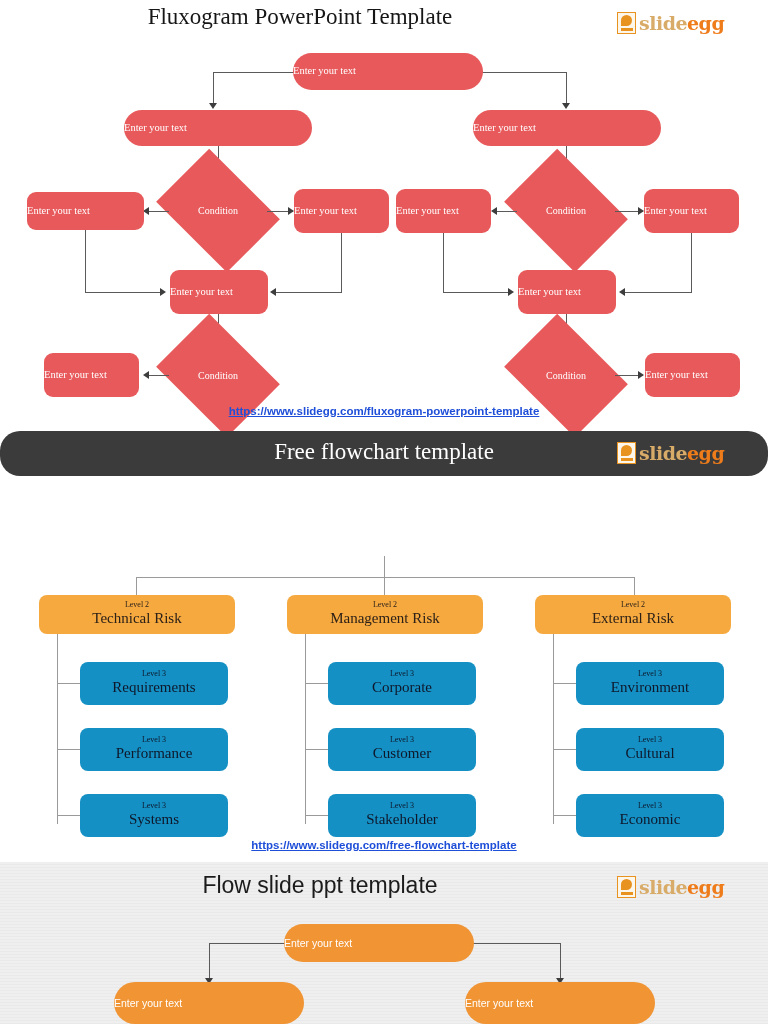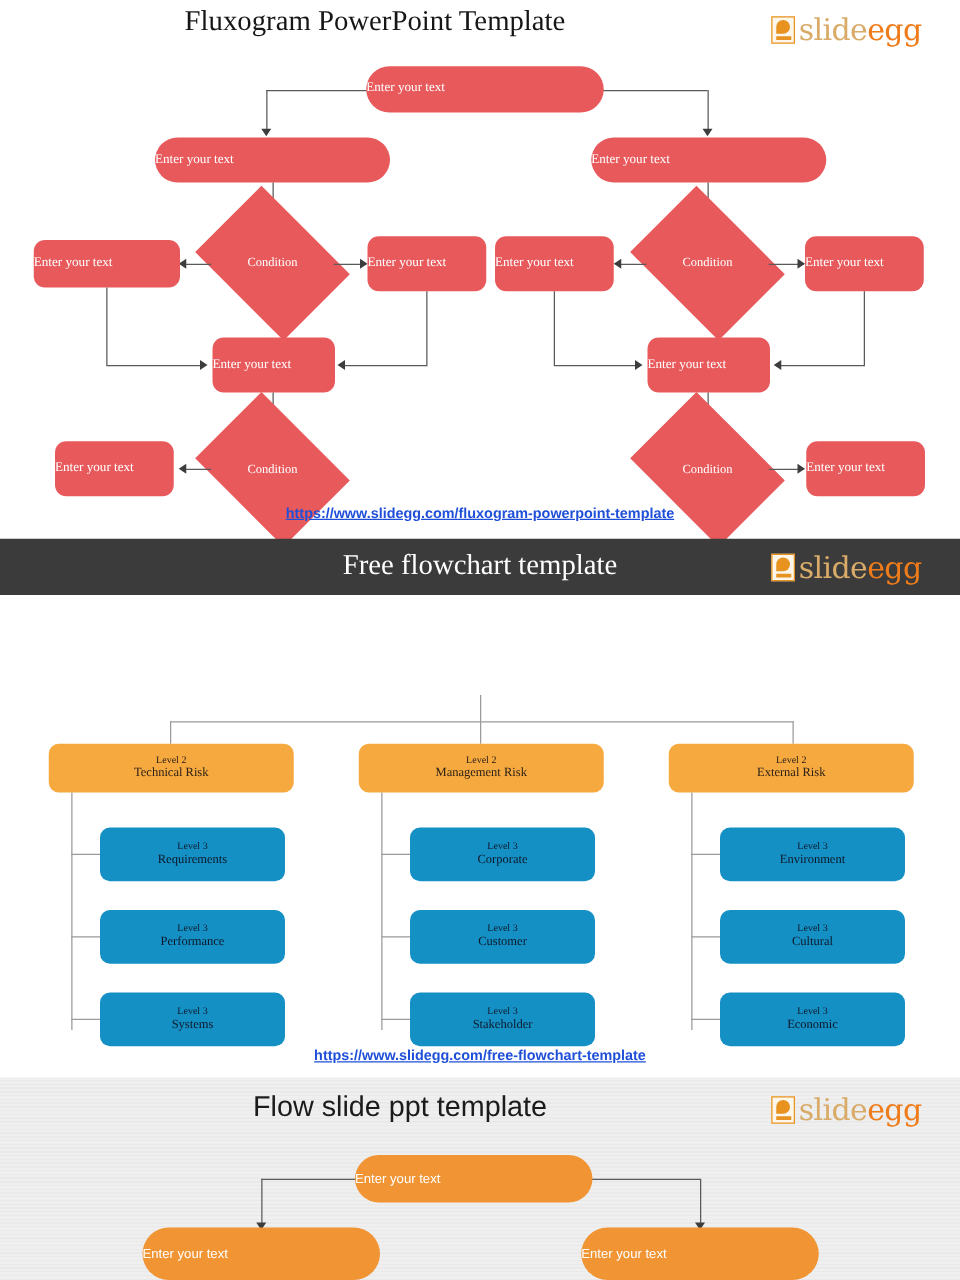--- a/index.html
+++ b/index.html
@@ -114,35 +114,36 @@
   }
   .logo-mark::after {
     content: "";
     position: absolute;
     left: 2.5px; bottom: 2.5px;
     width: 12px; height: 3px;
     background: #e8921f;
   }
   .logo-text {
     font-family: "DejaVu Serif", serif;
-    font-weight: normal;
-    font-size: 24px;
+    font-weight: bold;
+    font-size: 19px;
     letter-spacing: -0.5px;
     line-height: 1;
     white-space: nowrap;
   }
   .logo-slide { color: #d8ab68; }
   .logo-egg   { color: #ef7c1a; }
 
   
   #banner-one {
     position: absolute;
     left: 0; top: 431px;
     width: 768px; height: 45px;
     background: #3b3b3b;
+    border-radius: 20px;
   }
   #banner-one-title {
     position: absolute;
     left: 0; top: 8px; width: 768px;
     text-align: center;
     color: #ffffff;
     font-size: 23px;
     font-family: "Liberation Serif", serif;
   }
 
@@ -161,21 +162,21 @@
     align-items: center;
     justify-content: center;
     box-sizing: border-box;
   }
   .org-level {
     font-size: 8px;
     font-family: "Liberation Serif", serif;
     line-height: 1.1;
   }
   .org-name {
-    font-size: 10px;
+    font-size: 15px;
     font-family: "Liberation Serif", serif;
     line-height: 1.15;
   }
   .lvl1 { background: #c4514f; color: #ffffff; }
   .lvl1 .org-name { font-size: 21px; }
   .org-lvl2 { background: #f5a93f; color: #2d2118; }
   .org-lvl3 { background: #1490c4; color: #0f172a; }
   .org-ln { position: absolute; background: #9a9a9a; }
 
   

